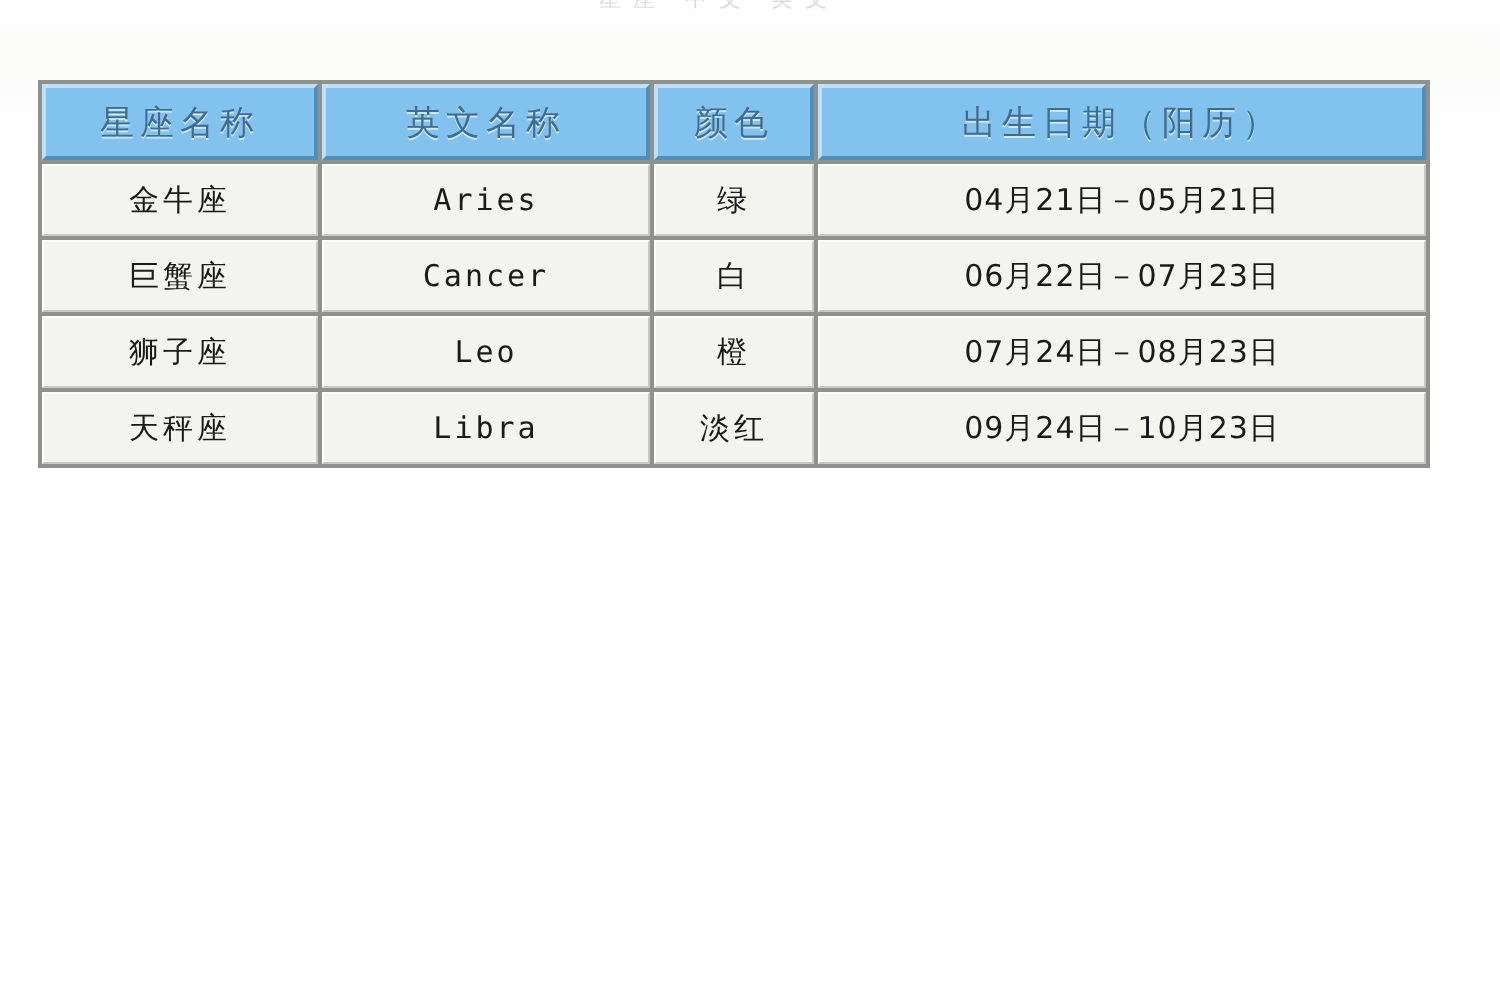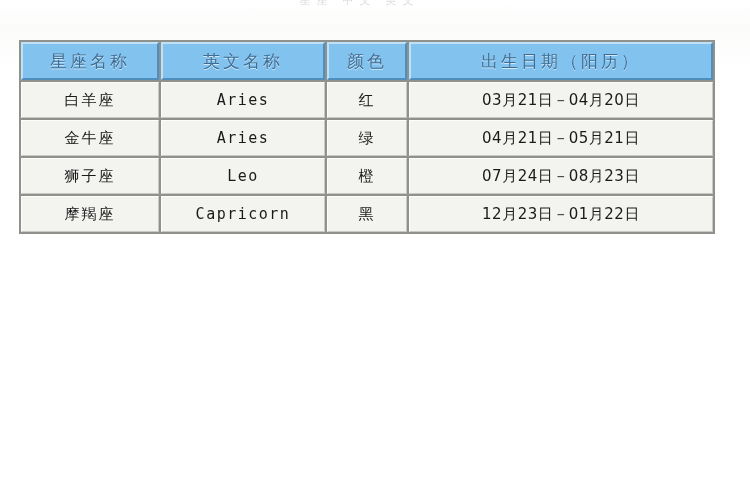--- a/index.html
+++ b/index.html
@@ -116,39 +116,39 @@
     <thead>
       <tr>
         <th class="col-zh">星座名称</th>
         <th class="col-en">英文名称</th>
         <th class="col-color">颜色</th>
         <th class="col-date">出生日期（阳历）</th>
       </tr>
     </thead>
     <tbody id="tbody">
         <tr>
-          <td class="col-zh">白羊座</td>
-          <td class="col-en">Aries</td>
-          <td class="col-color">红</td>
-          <td class="col-date">03月21日－04月20日</td>
-        </tr>
-        <tr>
           <td class="col-zh">金牛座</td>
           <td class="col-en">Aries</td>
           <td class="col-color">绿</td>
           <td class="col-date">04月21日－05月21日</td>
+        </tr>
+        <tr>
+          <td class="col-zh">巨蟹座</td>
+          <td class="col-en">Cancer</td>
+          <td class="col-color">白</td>
+          <td class="col-date">06月22日－07月23日</td>
         </tr>
         <tr>
           <td class="col-zh">狮子座</td>
           <td class="col-en">Leo</td>
           <td class="col-color">橙</td>
           <td class="col-date">07月24日－08月23日</td>
         </tr>
         <tr>
-          <td class="col-zh">摩羯座</td>
-          <td class="col-en">Capricorn</td>
-          <td class="col-color">黑</td>
-          <td class="col-date">12月23日－01月22日</td>
+          <td class="col-zh">天秤座</td>
+          <td class="col-en">Libra</td>
+          <td class="col-color">淡红</td>
+          <td class="col-date">09月24日－10月23日</td>
         </tr>
       </tbody>
   </table>
 
 </div>
 
 </body></html>

